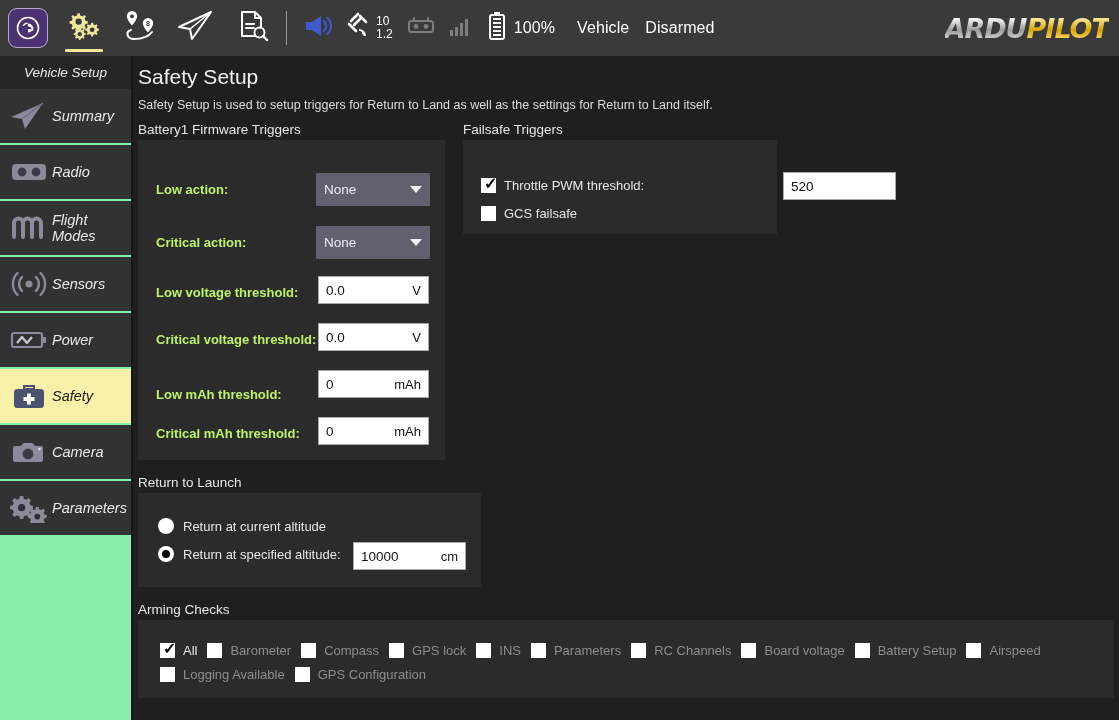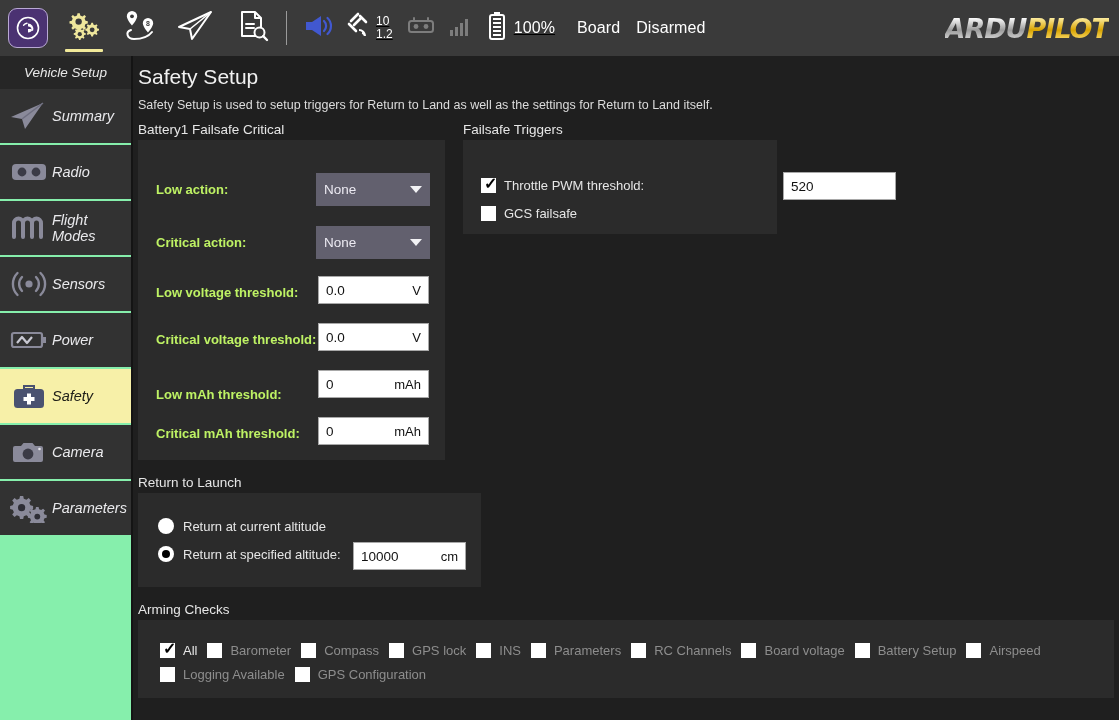--- a/index.html
+++ b/index.html
@@ -35,21 +35,21 @@
     height: 3px; background: #f2ea9a; border-radius: 1px;
   }
   .tb-sep {
     width: 1px; height: 34px; background: #9a9a9a;
     margin: 0 10px 0 6px; flex: 0 0 auto;
   }
   .tb-status {
     display: flex; align-items: center; height: 56px;
     flex: 0 0 auto; gap: 2px;
   }
-  .tb-item { display: flex; align-items: center; height: 56px; padding: 0 6px; text-decoration: underline; }
+  .tb-item { display: flex; align-items: center; height: 56px; padding: 0 6px; }
   .sat-nums {
     display: flex; flex-direction: column; justify-content: center;
     color: #ffffff; font-size: 12px; line-height: 13px; margin-left: 1px;
   }
   .tb-text { color: #ffffff; font-size: 16px; padding: 0 7px; letter-spacing: .1px; }
   .tb-dim { color: #7d7d7d; }
   #brand {
     position: absolute; right: 10px; top: 8px;
     width: 200px; height: 40px;
     display: flex; align-items: center; justify-content: flex-end;
@@ -299,21 +299,21 @@
             <rect x="6" y="11" width="8" height="2"></rect>
             <rect x="6" y="15" width="8" height="2"></rect>
             <rect x="6" y="19" width="8" height="2"></rect>
             <rect x="6" y="23" width="8" height="2"></rect>
           </g>
         </svg>
       </span>
       <span class="tb-text">100%</span>
     </div>
 
-    <span class="tb-text">Board</span>
+    <span class="tb-text">Vehicle</span>
     <span class="tb-text">Disarmed</span>
   </div>
 
   <div id="brand">
     <span class="brand-text">
       <span class="brand-a">ARDU</span><span class="brand-b">PILOT</span>
     </span>
   </div>
 </div>
 
@@ -412,21 +412,21 @@
     </span>
     <span class="sb-lab">Parameters</span>
   </div>
 </div>
 
 <div id="content">
 
   <div id="page-title">Safety Setup</div>
   <div id="page-desc">Safety Setup is used to setup triggers for Return to Land as well as the settings for Return to Land itself.</div>
 
-  <div class="grp-label" style="left:3px; top:66px;">Battery1 Failsafe Critical</div>
+  <div class="grp-label" style="left:3px; top:66px;">Battery1 Firmware Triggers</div>
 
   <div class="panel" id="battery-panel" style="left:3px; top:84px; width:307px; height:320px;">
 
     <div class="row" style="left:18px; top:42px;">
       <span class="row-lab">Low action:</span>
     </div>
     <div class="combo" style="left:178px; top:33px; width:114px; height:33px;">
       <span class="combo-val">None</span>
       <span class="combo-arrow"></span>
     </div>

